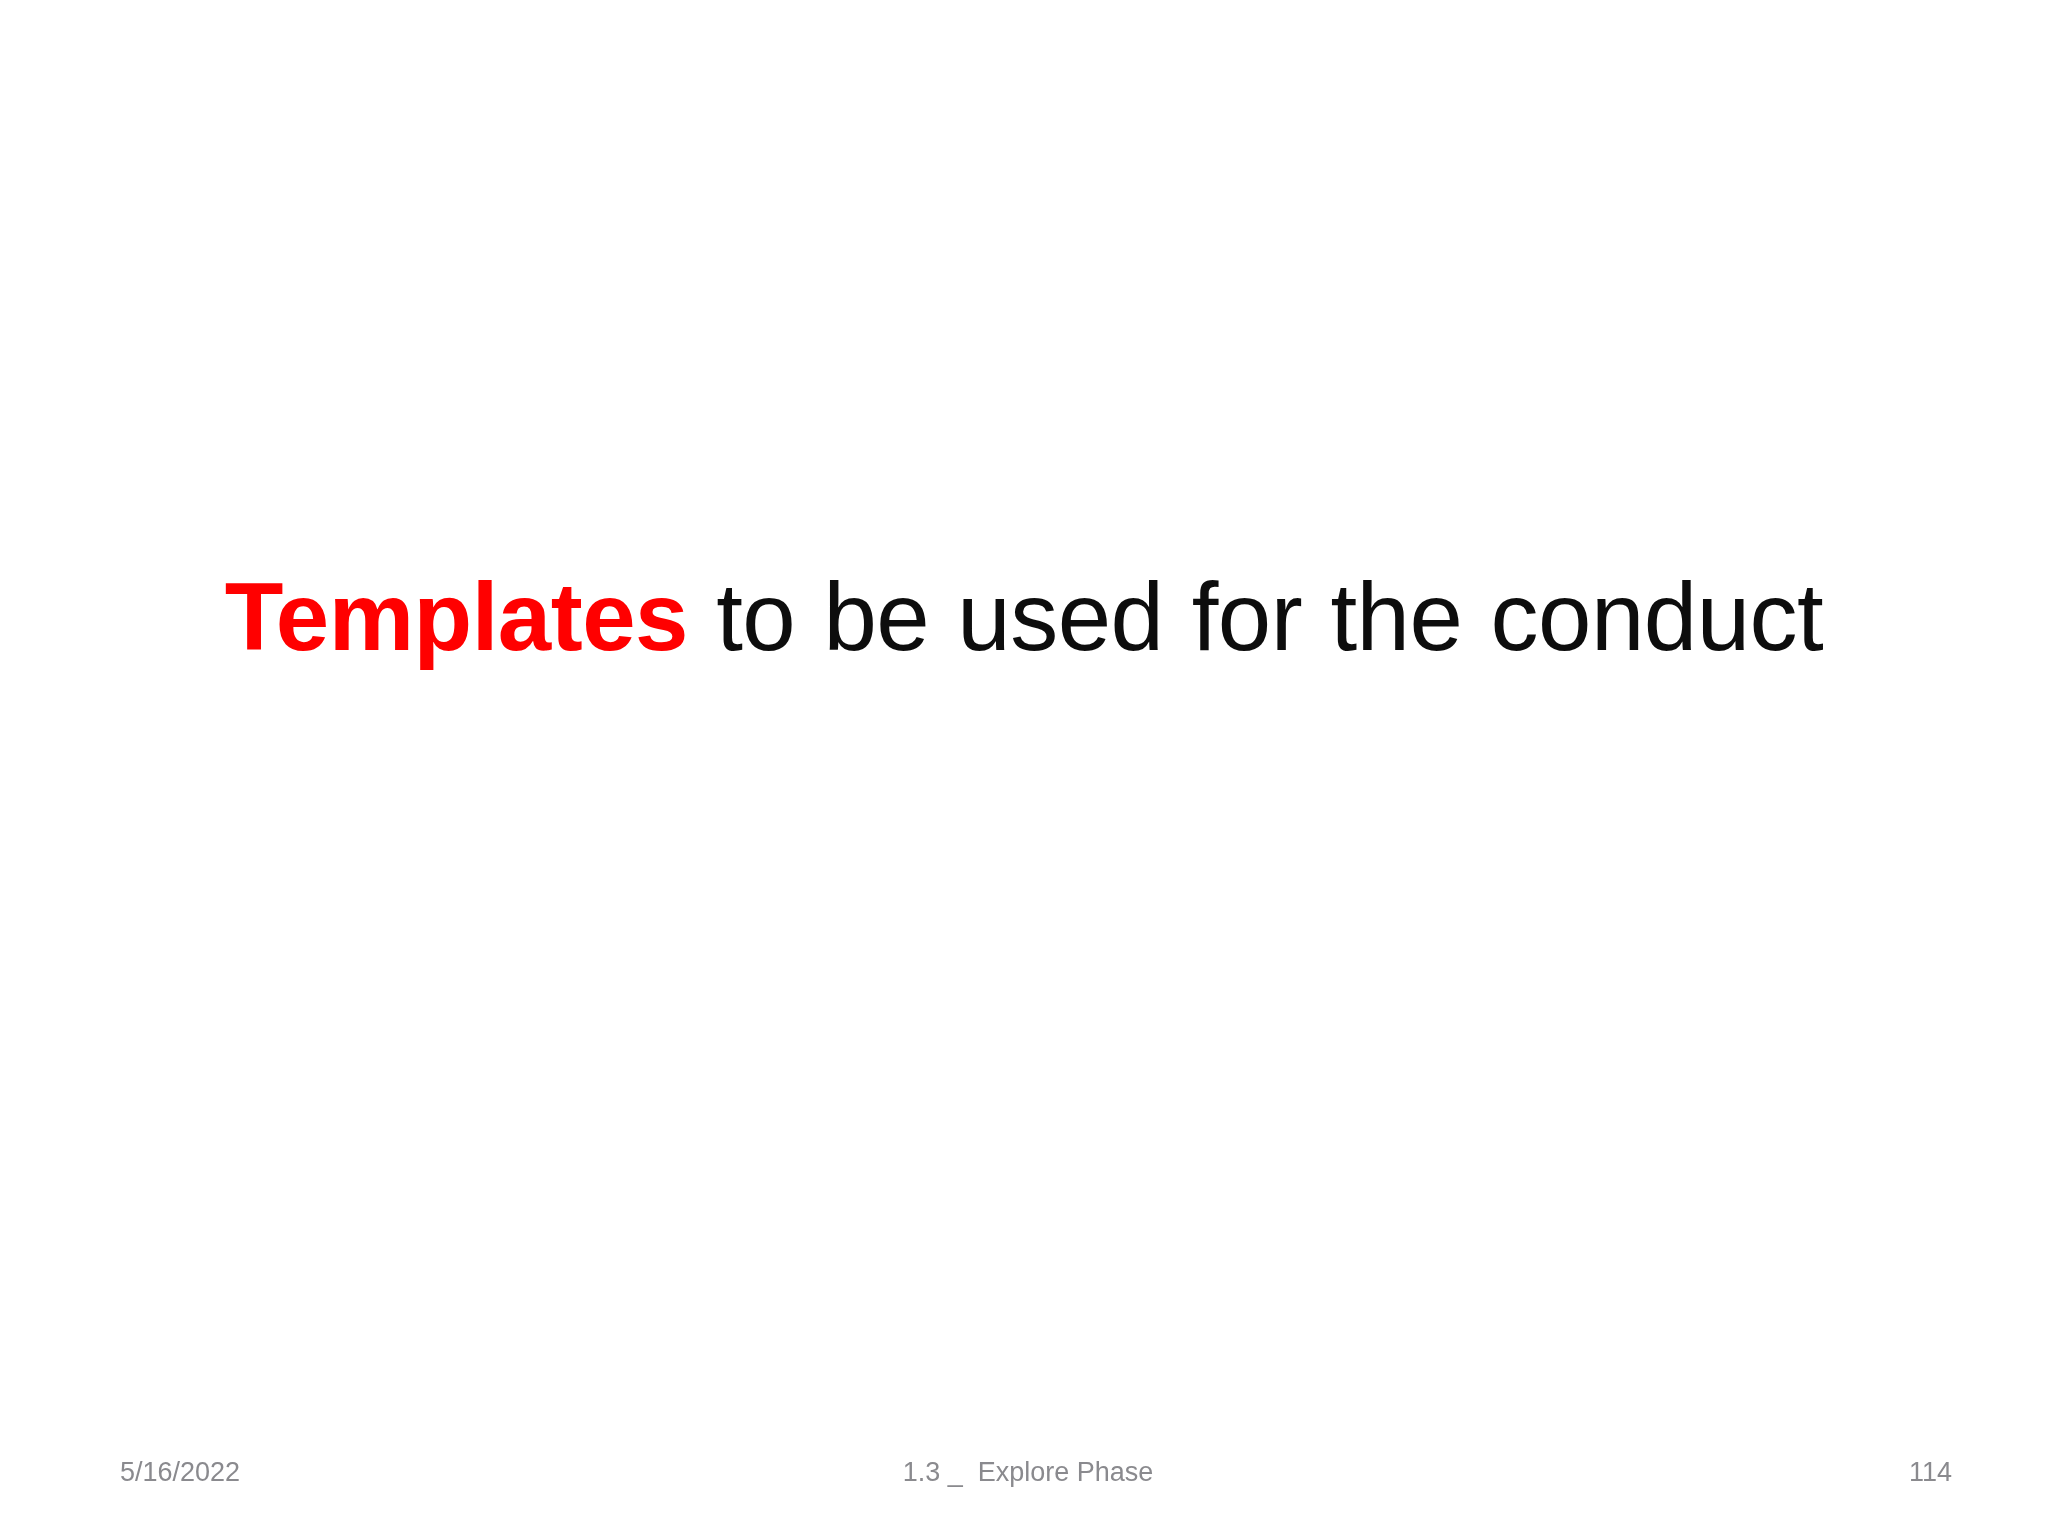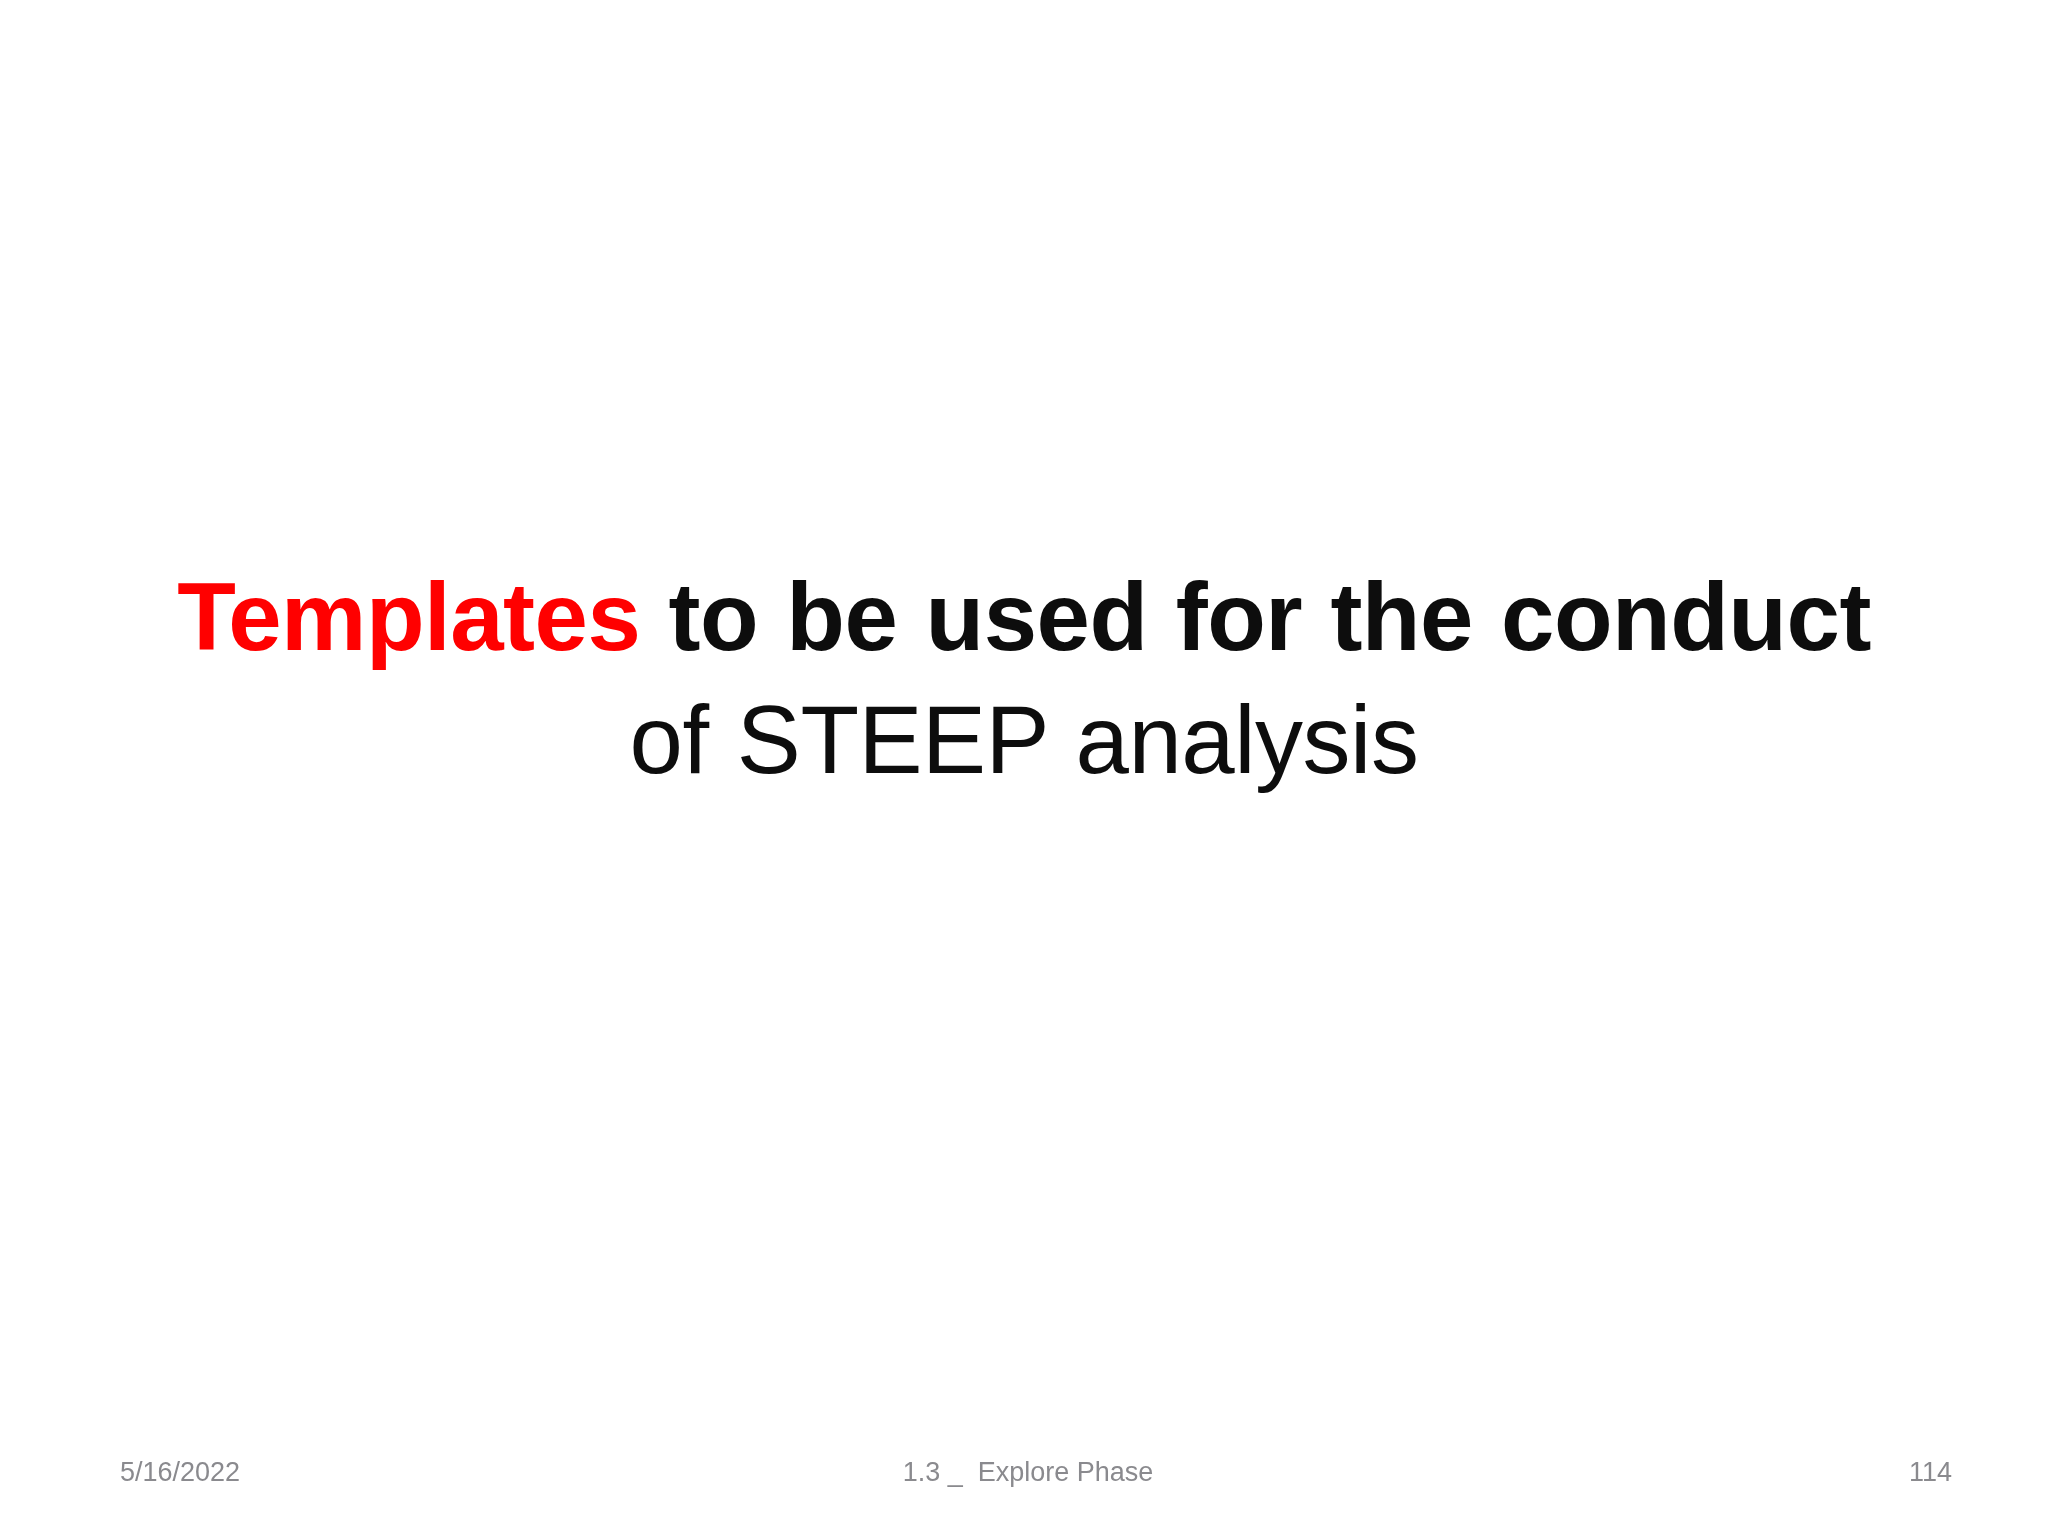--- a/index.html
+++ b/index.html
@@ -44,21 +44,21 @@
   }
 
   .title-emph {
     color: #ff0000;
     font-weight: 700;
     margin-top: 21px;
   }
 
   .title-rest {
     color: #0d0d0d;
-    font-weight: 700;
+    font-weight: 400;
     text-align: center;
   }
 
   
   .footer {
     position: absolute;
     left: 0;
     top: 1441px;
     width: 2048px;
     height: 60px;
@@ -93,21 +93,20 @@
     text-align: left;
   }
 </style>
 </head>
 <body>
 
 <div class="slide">
 
   <div class="title-block">
     <span class="title-line"><span class="title-emph">Templates</span><span class="title-rest"> to be used for the conduct</span></span>
-    <span class="title-line">of STEEP analysis</span>
   </div>
 
   <div class="footer">
     <div class="footer-text footer-date">5/16/2022</div>
     <div class="footer-text footer-center">1.3 _  Explore Phase</div>
     <div class="footer-text footer-page">114</div>
   </div>
 
 </div>
 

